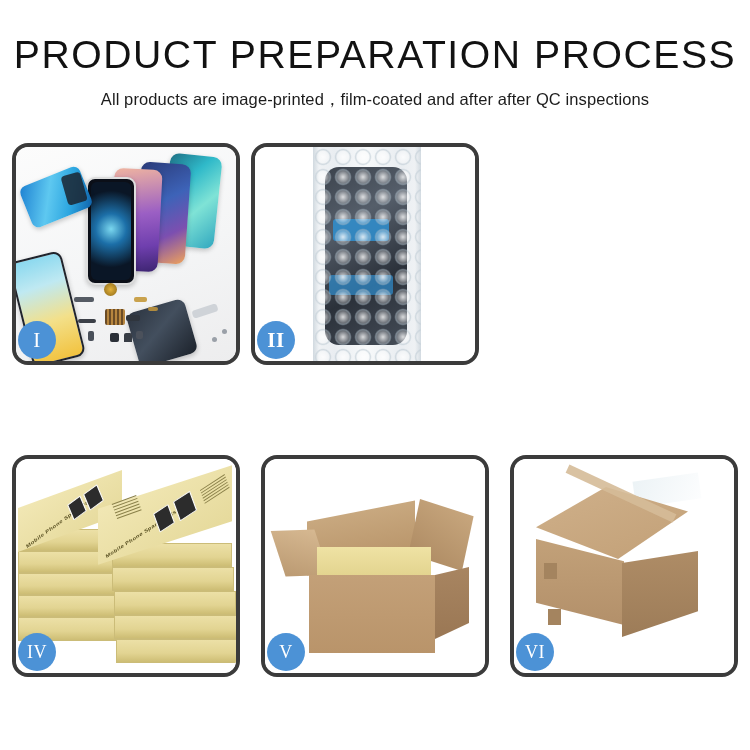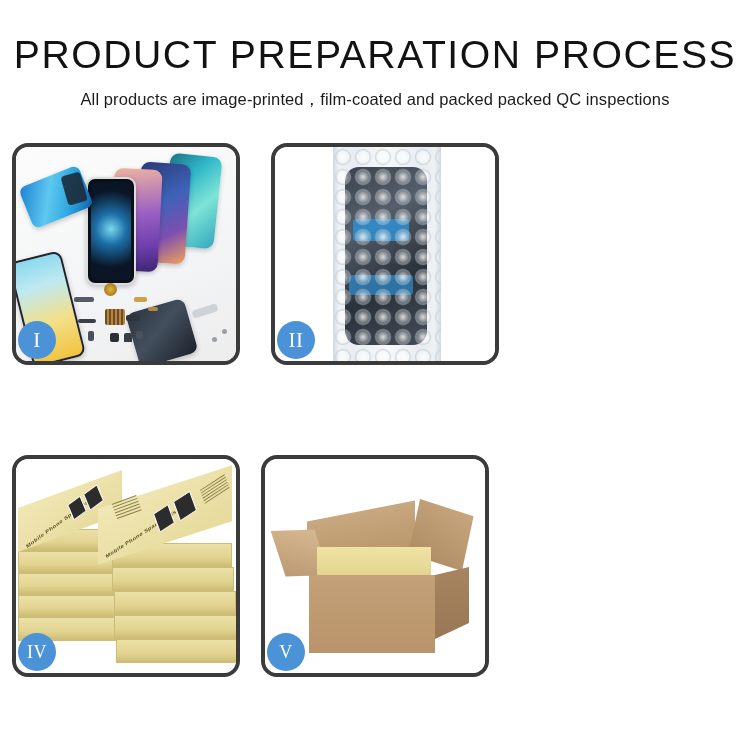--- a/index.html
+++ b/index.html
@@ -43,21 +43,21 @@
     background:#ffffff;
     box-sizing:border-box;
     overflow:hidden;
   }
   .panel .inner{
     position:absolute;inset:0;
     overflow:hidden;
     border-radius:12px;
   }
   .p1{left:12px;top:0;}
-  .p2{left:271px;top:0;}
+  .p2{left:251px;top:0;font-weight:bold;}
   .p3{left:510px;top:0;}
   .p4{left:12px;top:312px;}
   .p5{left:261px;top:312px;}
   .p6{left:510px;top:312px;}
 
   .badge{
     position:absolute;
     width:38px;height:38px;border-radius:50%;
     background:#4c92d6;
     color:#ffffff;
@@ -149,21 +149,21 @@
   .c6tape{position:absolute;left:48px;top:30px;width:118px;height:9px;background:#d5bb98;transform:rotate(25deg);opacity:.9;}
   .c6t2{position:absolute;left:30px;top:104px;width:13px;height:16px;background:#a4845f;}
   .c6t3{position:absolute;left:34px;top:150px;width:13px;height:16px;background:#a4845f;}
   .c6wrap{position:absolute;left:120px;top:18px;width:66px;height:26px;background:linear-gradient(120deg,rgba(235,242,245,.95),rgba(250,252,253,.5));transform:rotate(-8deg);}
 </style>
 </head>
 <body>
 
 <div class="header">
   <h1 class="title">PRODUCT PREPARATION PROCESS</h1>
-  <p class="subtitle">All products are image-printed，film-coated and packed packed QC inspections</p>
+  <p class="subtitle">All products are image-printed，film-coated and after after QC inspections</p>
 </div>
 
 <div class="grid">
 
   <div class="panel p1">
     <div class="inner">
       <div class="scene1">
         <div class="ph f1"></div>
         <div class="ph f2"></div>
         <div class="ph f3"></div>
@@ -276,14 +276,28 @@
           <div class="bar" style="left:86px;width:15px;"></div>
           <div class="bar" style="left:101px;width:13px;"></div>
         </div>
         <div class="c5body"></div>
         <div class="c5right"></div>
       </div>
     </div>
     <div class="badge small">V</div>
   </div>
 
+  <div class="panel p6">
+    <div class="inner">
+      <div class="scene6">
+        <div class="c6wrap"></div>
+        <div class="c6top"></div>
+        <div class="c6tape"></div>
+        <div class="c6front"></div>
+        <div class="c6right"></div>
+        <div class="c6t2"></div>
+        <div class="c6t3"></div>
+      </div>
+    </div>
+    <div class="badge small">VI</div>
+  </div>
 
 </div>
 
 </body></html>

